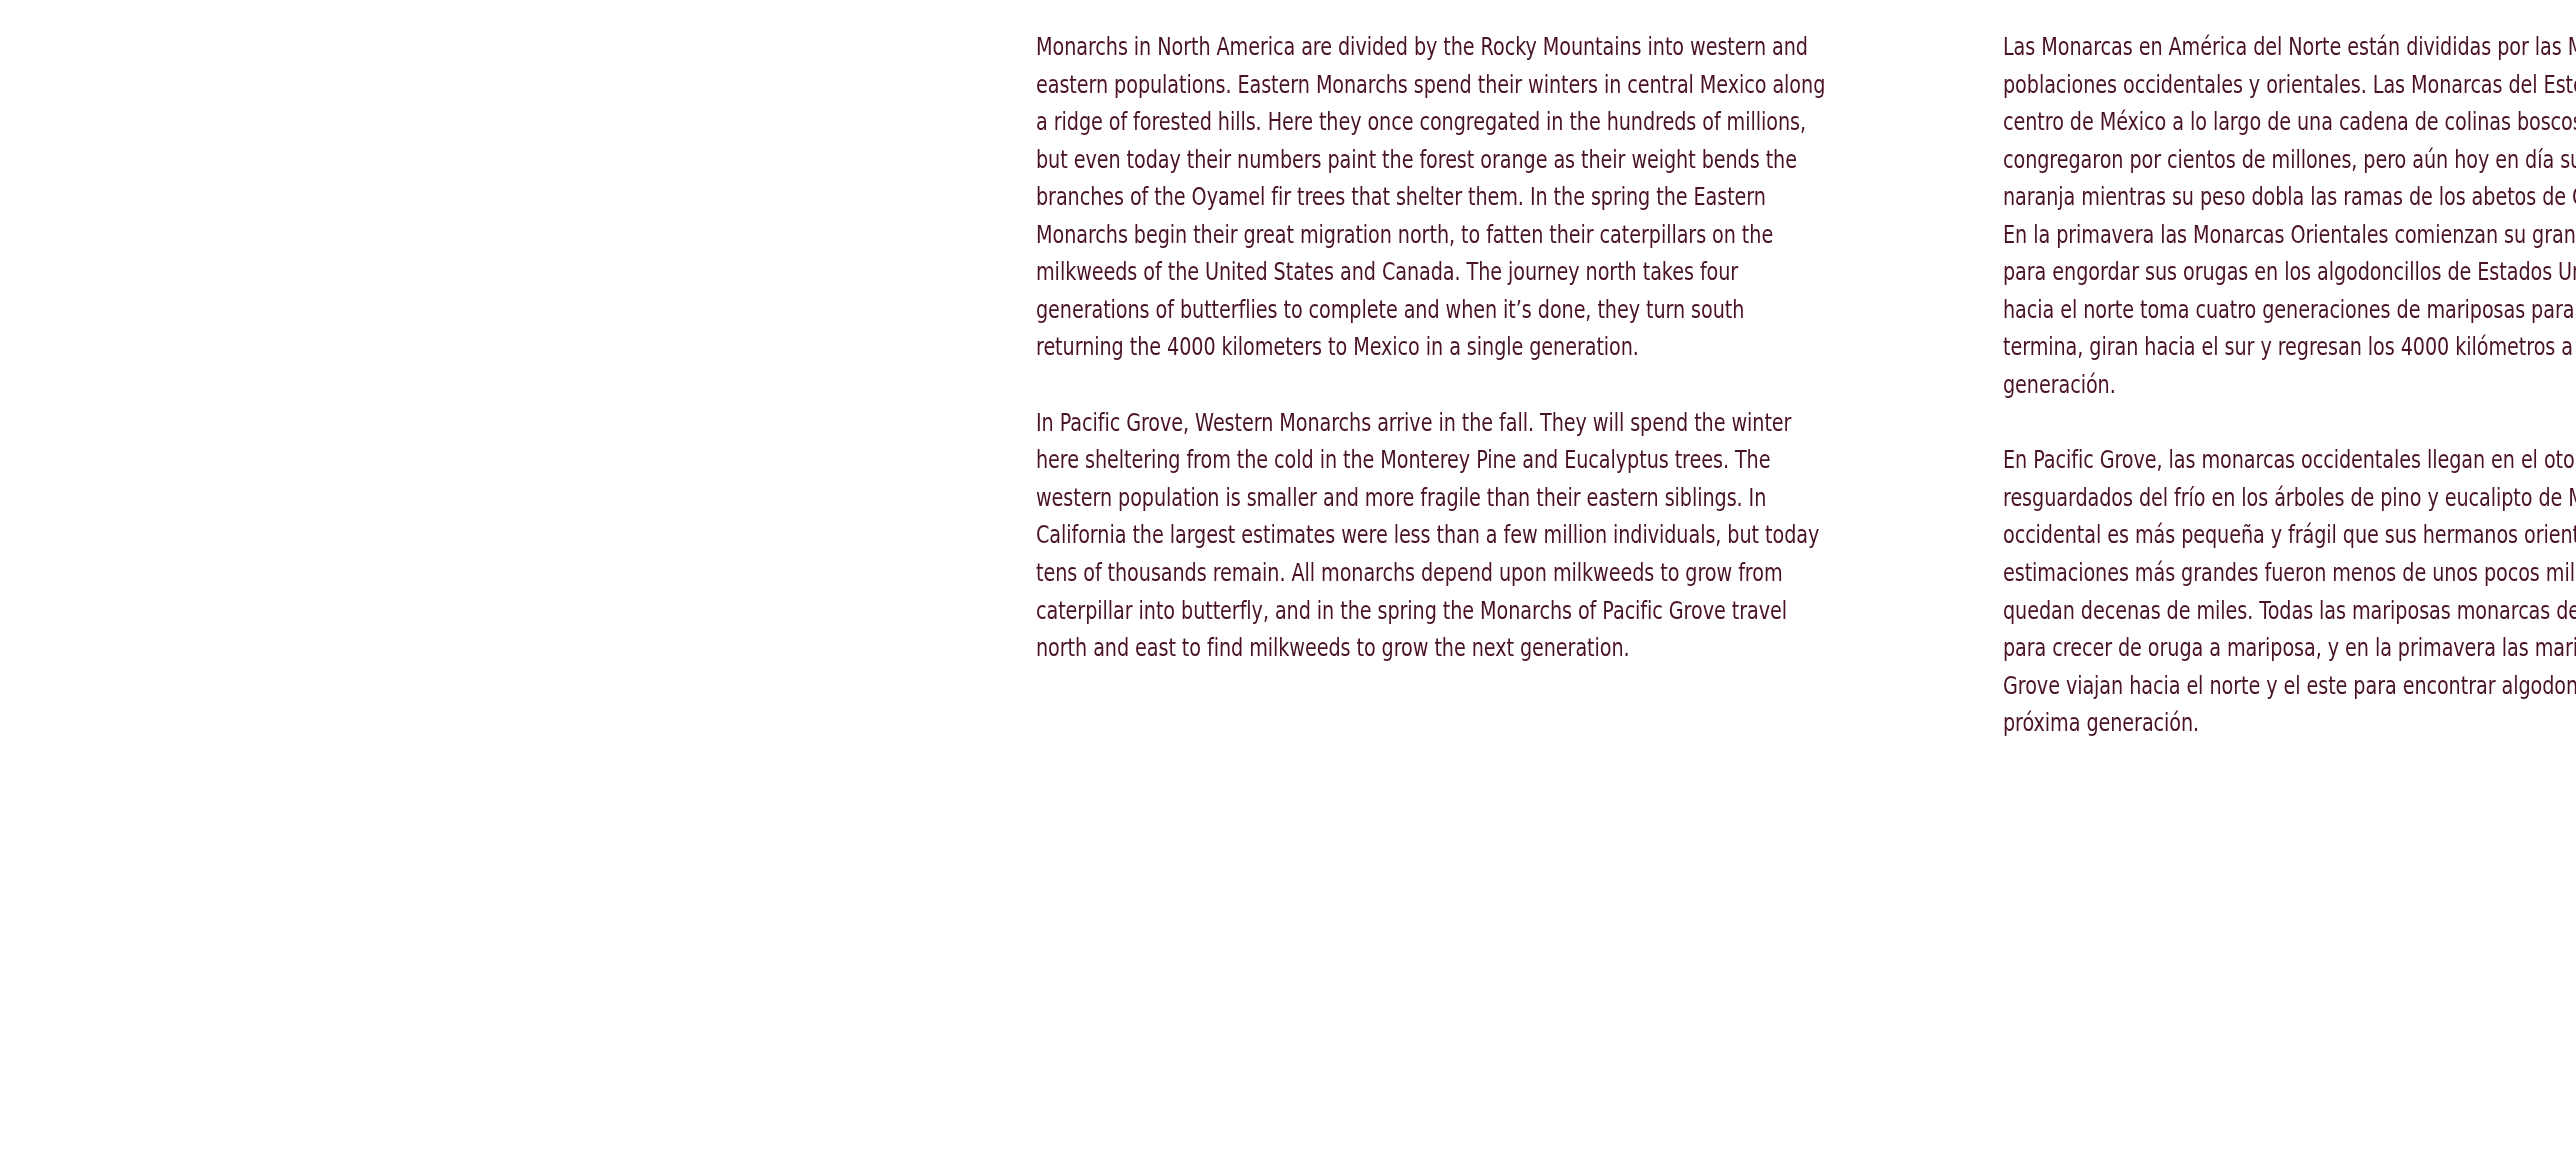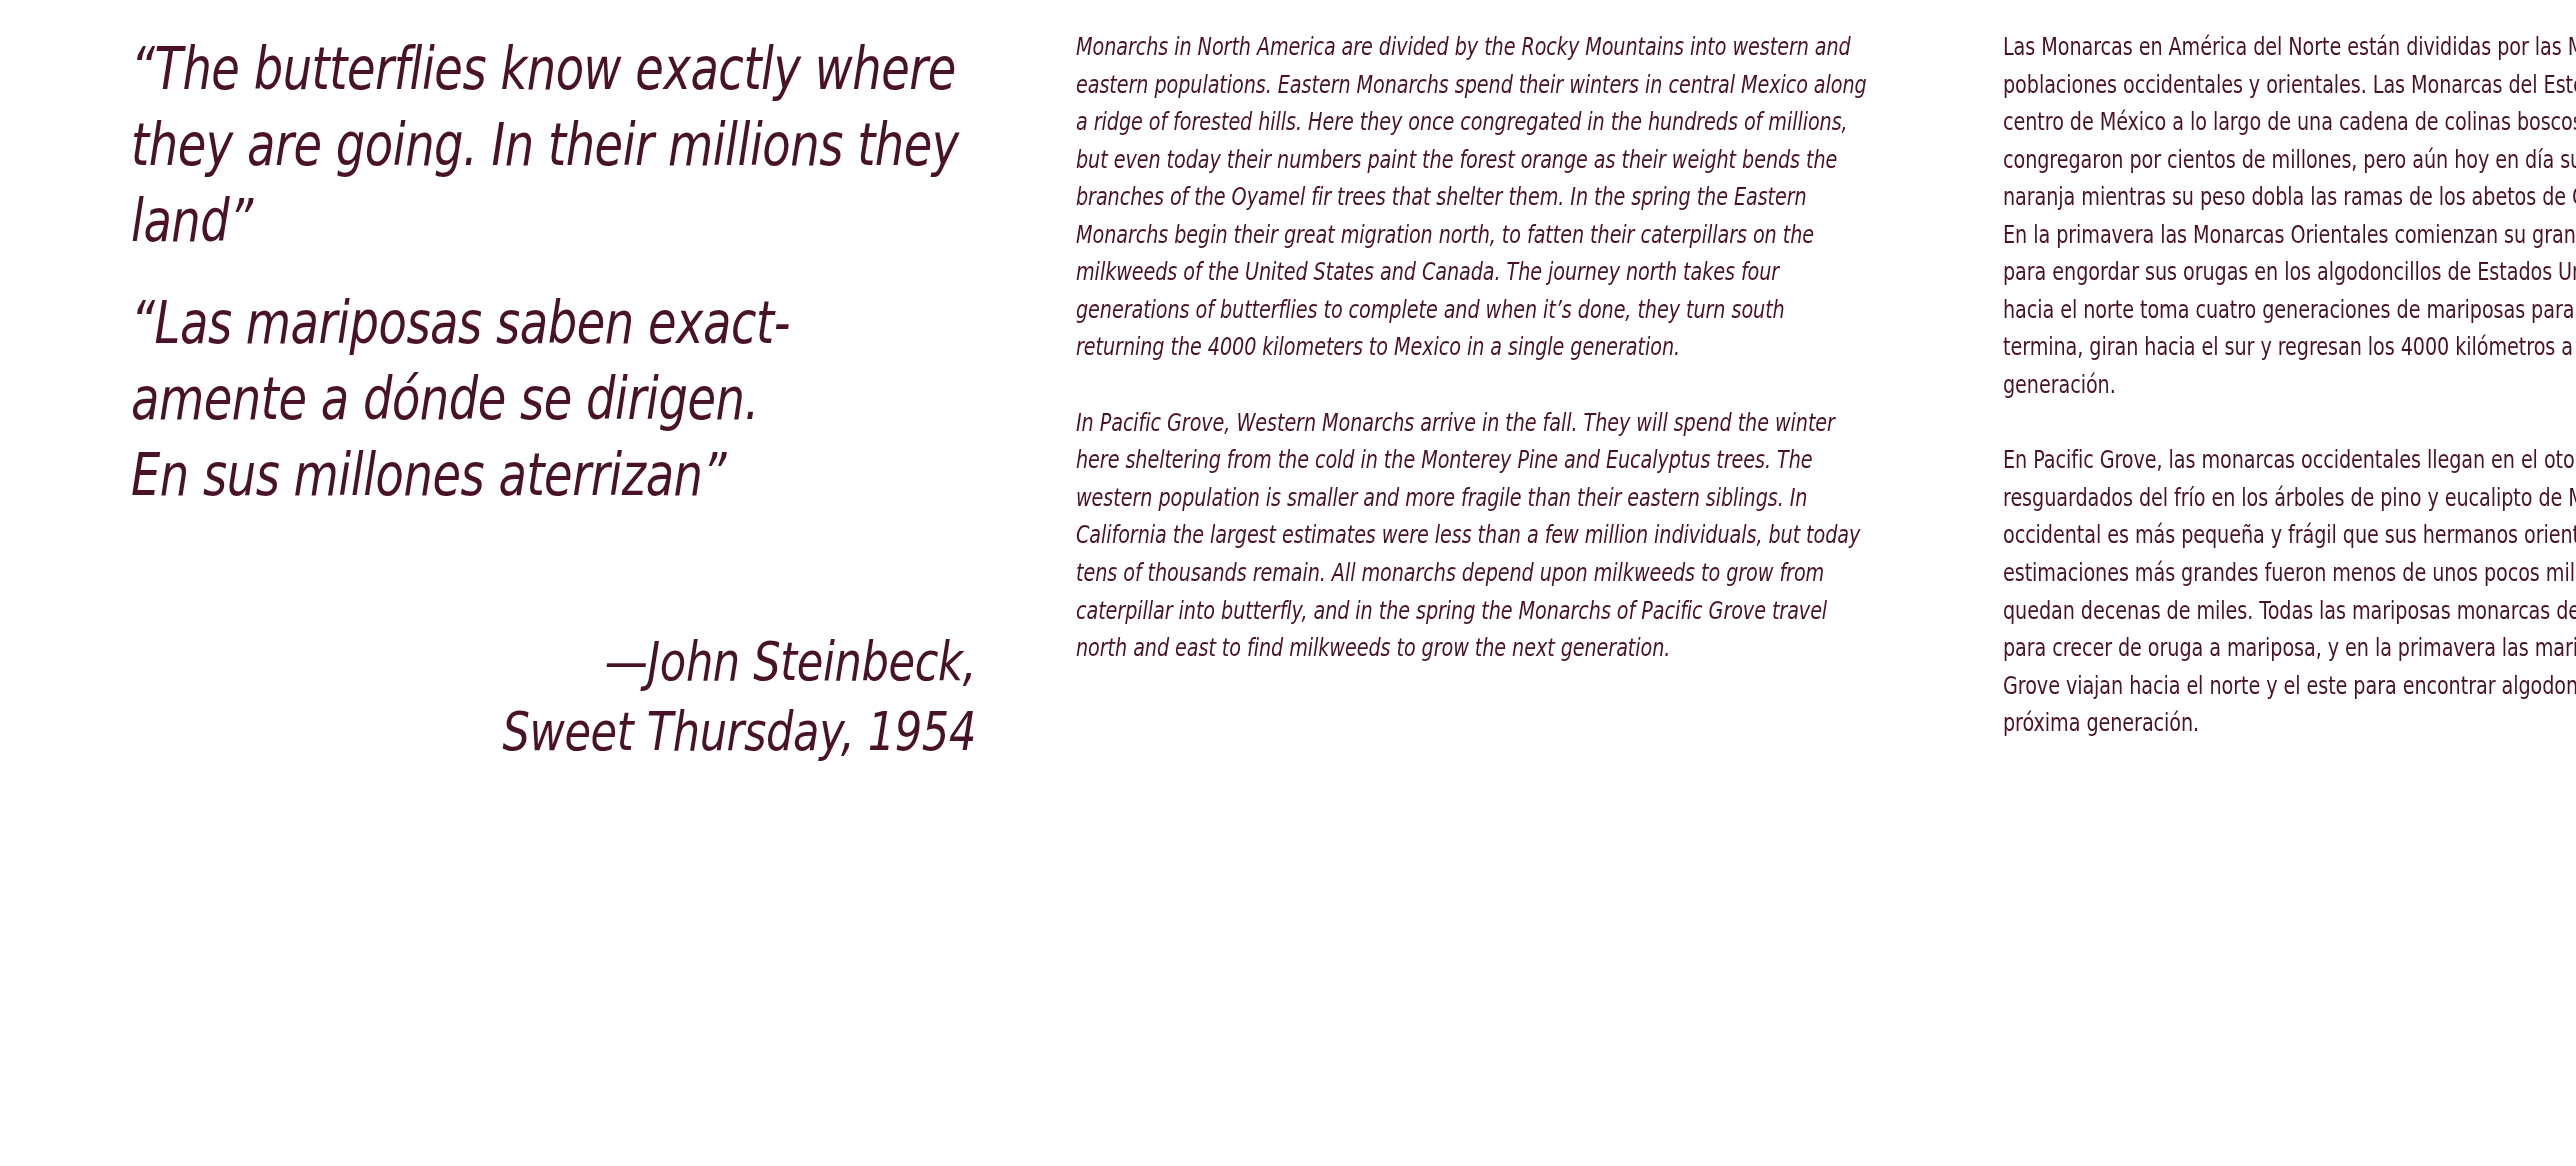--- a/index.html
+++ b/index.html
@@ -65,23 +65,22 @@
     white-space: pre-wrap;
   }
 
   
   .body-col {
     position: absolute;
     top: 29px;
   }
 
   .body-col.col-en {
-    left: 1076px;
+    left: 1036px;
     width: 999px;
-    font-style: italic;
   }
 
   .body-col.col-es {
     left: 2003px;
     width: 1056px;
   }
 
   .body-par {
     font-family: "DejaVu Sans", sans-serif;
     font-weight: 400;
@@ -100,28 +99,20 @@
   }
 
   .col-en .body-par { width: 999px; }
   .col-es .body-par { width: 1056px; }
 </style>
 </head>
 <body>
 
 <div class="page">
 
-  <div class="quote-col">
-    <div class="quote-block quote-en">“The butterflies know exactly where they are going. In their millions they land”</div>
-    <div class="quote-block quote-es">“Las mariposas saben exact-
-amente a dónde se dirigen.
-En sus millones aterrizan”</div>
-    <div class="attribution">—John Steinbeck,
-Sweet Thursday, 1954</div>
-  </div>
 
   <div class="body-col col-en">
     <p class="body-par">Monarchs in North America are divided by the Rocky Mountains into western and eastern populations. Eastern Monarchs spend their winters in central Mexico along a ridge of forested hills. Here they once congregated in the hundreds of millions, but even today their numbers paint the forest orange as their weight bends the branches of the Oyamel fir trees that shelter them. In the spring the Eastern Monarchs begin their great migration north, to fatten their caterpillars on the milkweeds of the United States and Canada. The journey north takes four generations of butterflies to complete and when it’s done, they turn south returning the 4000 kilometers to Mexico in a single generation.</p>
     <p class="body-par">In Pacific Grove, Western Monarchs arrive in the fall. They will spend the winter here sheltering from the cold in the Monterey Pine and Eucalyptus trees. The western population is smaller and more fragile than their eastern siblings. In California the largest estimates were less than a few million individuals, but today tens of thousands remain. All monarchs depend upon milkweeds to grow from caterpillar into butterfly, and in the spring the Monarchs of Pacific Grove travel north and east to find milkweeds to grow the next generation.</p>
   </div>
 
   <div class="body-col col-es">
     <p class="body-par">Las Monarcas en América del Norte están divididas por las Montañas Rocosas en poblaciones occidentales y orientales. Las Monarcas del Este pasan sus inviernos en el centro de México a lo largo de una cadena de colinas boscosas. Aquí alguna vez se congregaron por cientos de millones, pero aún hoy en día su número pinta el bosque de naranja mientras su peso dobla las ramas de los abetos de Oyamel que los protegen. En la primavera las Monarcas Orientales comienzan su gran migración hacia el norte, para engordar sus orugas en los algodoncillos de Estados Unidos y Canadá. El viaje hacia el norte toma cuatro generaciones de mariposas para completar y cuando termina, giran hacia el sur y regresan los 4000 kilómetros a México en una sola generación.</p>
     <p class="body-par">En Pacific Grove, las monarcas occidentales llegan en el otoño. Pasarán el invierno aquí resguardados del frío en los árboles de pino y eucalipto de Monterey. La población occidental es más pequeña y frágil que sus hermanos orientales. En California, las estimaciones más grandes fueron menos de unos pocos millones de personas, pero hoy quedan decenas de miles. Todas las mariposas monarcas dependen del algodoncillo para crecer de oruga a mariposa, y en la primavera las mariposas monarcas de Pacific Grove viajan hacia el norte y el este para encontrar algodoncillo para que crezca la próxima generación.</p>
   </div>

